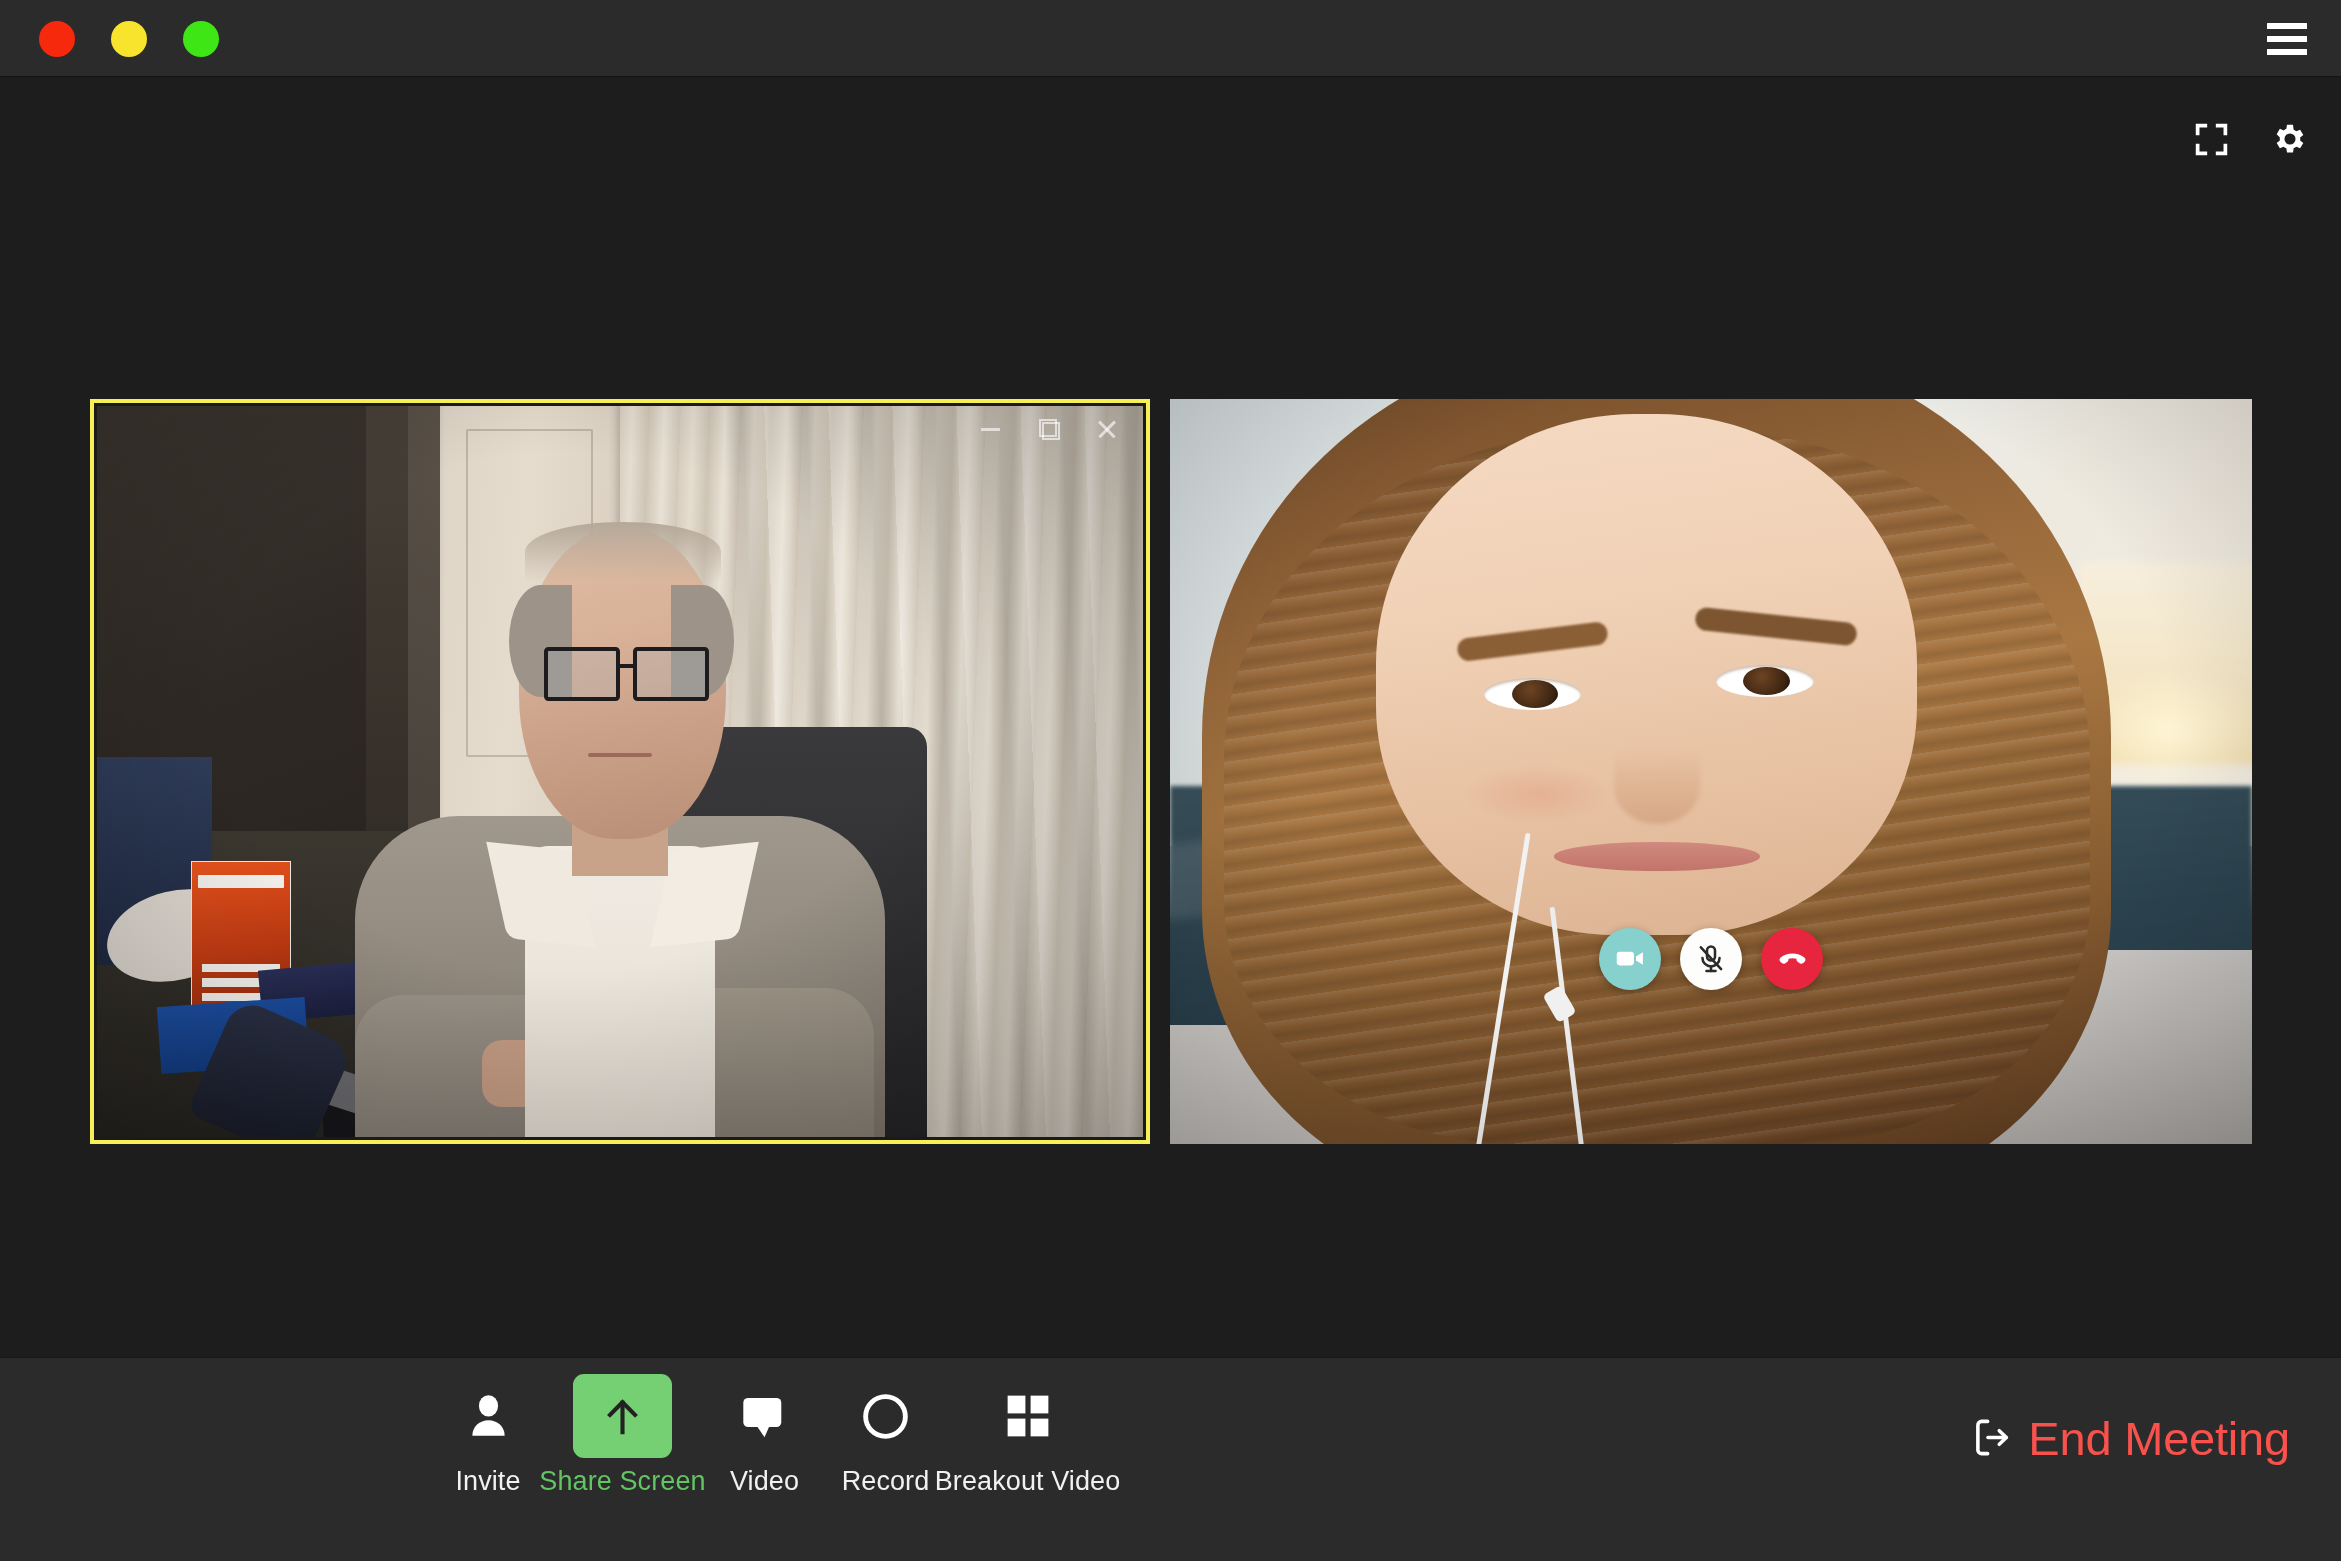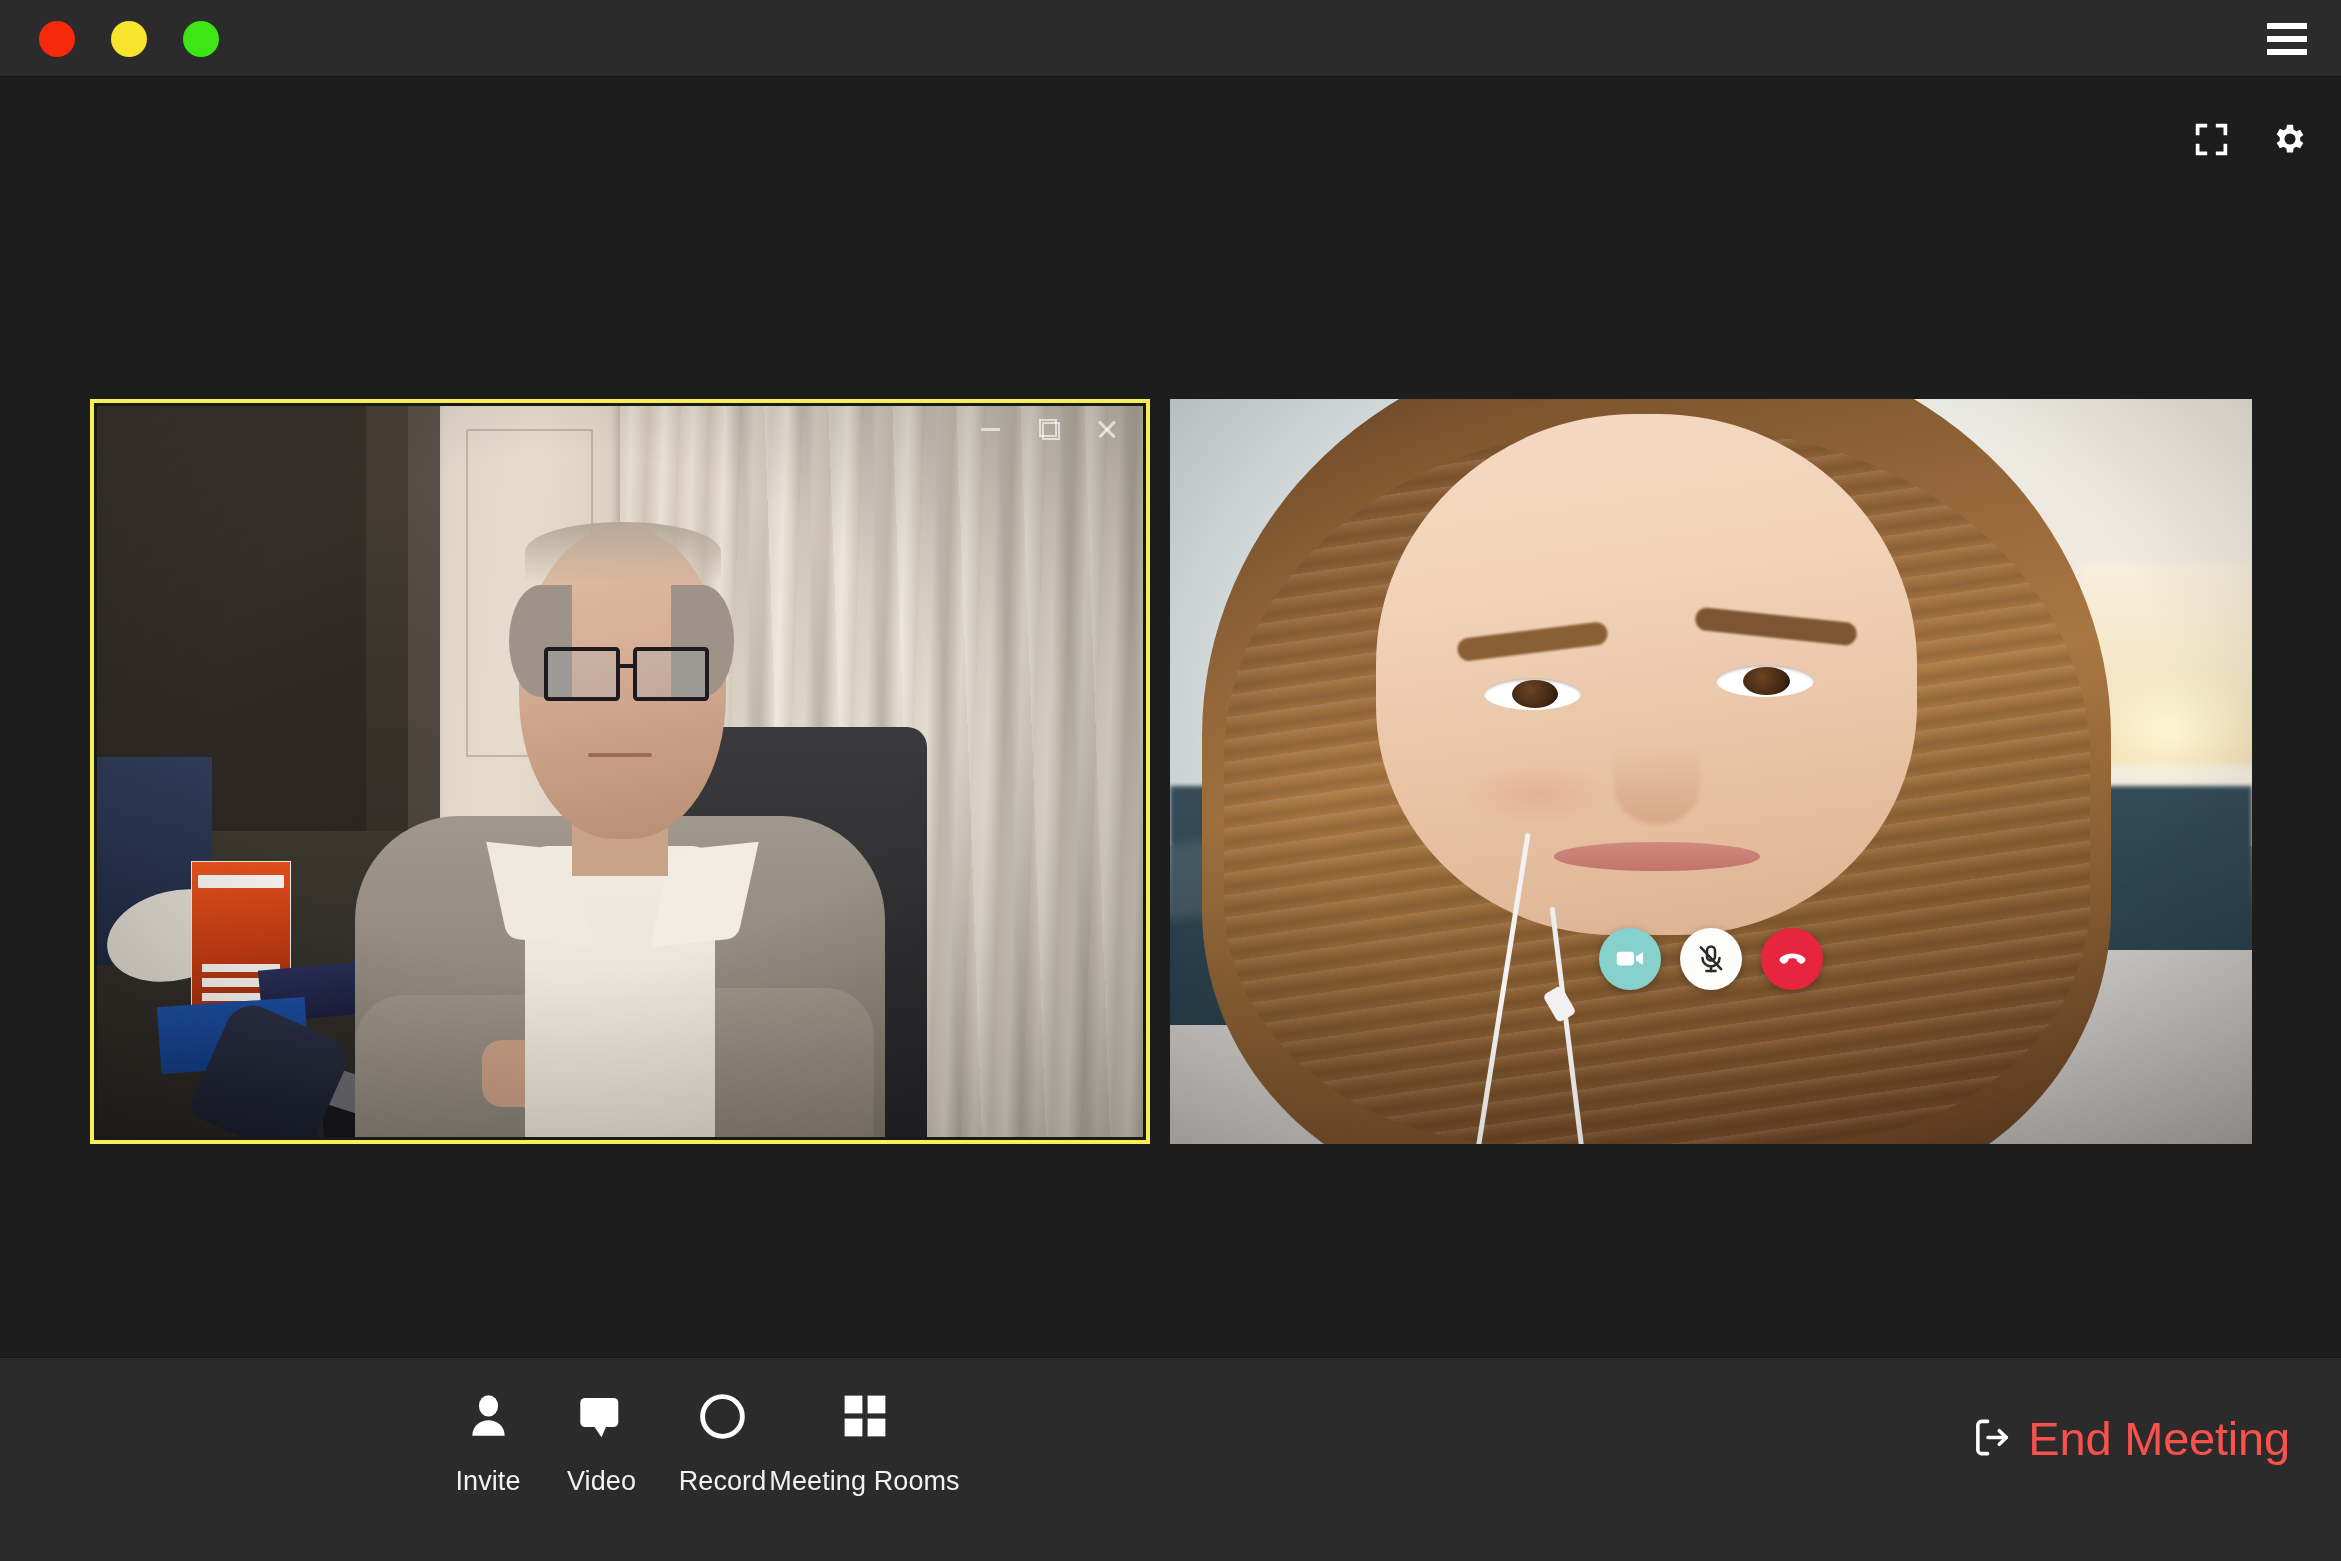--- a/index.html
+++ b/index.html
@@ -443,20 +443,31 @@
       <span class="tb-ico">
         <svg width="51" height="51" viewBox="0 0 24 24" fill="#ffffff">
           <ellipse cx="12" cy="7" rx="4.5" ry="5"></ellipse>
           <path d="M4.4 21c0-4.2 3.4-7.2 7.6-7.2s7.6 3 7.6 7.2z"></path>
         </svg>
       </span>
       <span class="tb-label">Invite</span>
     </div>
 
 
+    <div class="tb-item share" style="width:163px">
+      <span class="tb-ico">
+        <span class="share-box">
+          <svg width="47" height="47" viewBox="0 0 24 24" fill="none" stroke="#222222" stroke-width="2.1" stroke-linecap="square">
+            <path d="M12 20V5"></path>
+              <path d="M5.6 11.2L12 4.7l6.4 6.5"></path>
+          </svg>
+        </span>
+      </span>
+      <span class="tb-label">Share Screen</span>
+    </div>
 
     <div class="tb-item" style="width:121px">
       <span class="tb-ico">
         <svg width="53" height="53" viewBox="0 0 24 24" fill="#ffffff">
           <rect x="2.4" y="3.6" width="17.2" height="13.2" rx="2.2"></rect>
           <path d="M8.6 16.4h5.6l-2.2 5z"></path>
         </svg>
       </span>
       <span class="tb-label">Video</span>
     </div>
@@ -472,21 +483,21 @@
 
     <div class="tb-item" style="width:163px">
       <span class="tb-ico">
         <svg width="52" height="52" viewBox="0 0 24 24" fill="#ffffff">
           <rect x="2.6" y="2.6" width="8.2" height="8.2"></rect>
           <rect x="13.2" y="2.6" width="8.2" height="8.2"></rect>
           <rect x="2.6" y="13.2" width="8.2" height="8.2"></rect>
           <rect x="13.2" y="13.2" width="8.2" height="8.2"></rect>
         </svg>
       </span>
-      <span class="tb-label">Meeting Rooms</span>
+      <span class="tb-label">Breakout Video</span>
     </div>
 
   </div>
 
   <div class="end-meeting">
     <span>
       <svg width="45" height="45" viewBox="0 0 24 24" fill="none" stroke="#ffffff" stroke-width="1.9" stroke-linecap="round" stroke-linejoin="round">
         <path d="M9.4 3.4H6.2A2 2 0 0 0 4.2 5.4v13.2a2 2 0 0 0 2 2h3.2"></path>
         <path d="M9.6 12h9.6"></path>
           <path d="M15.6 8.4l3.8 3.6-3.8 3.6"></path>

